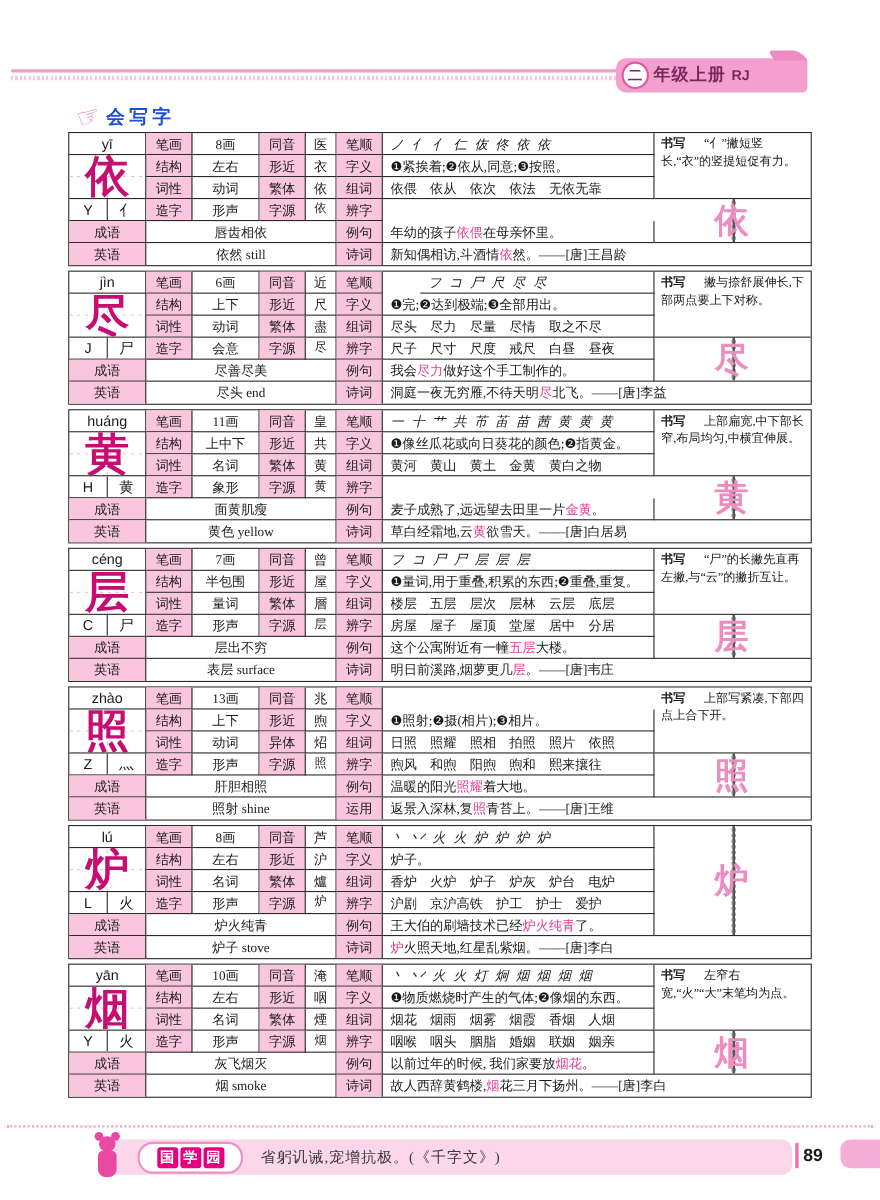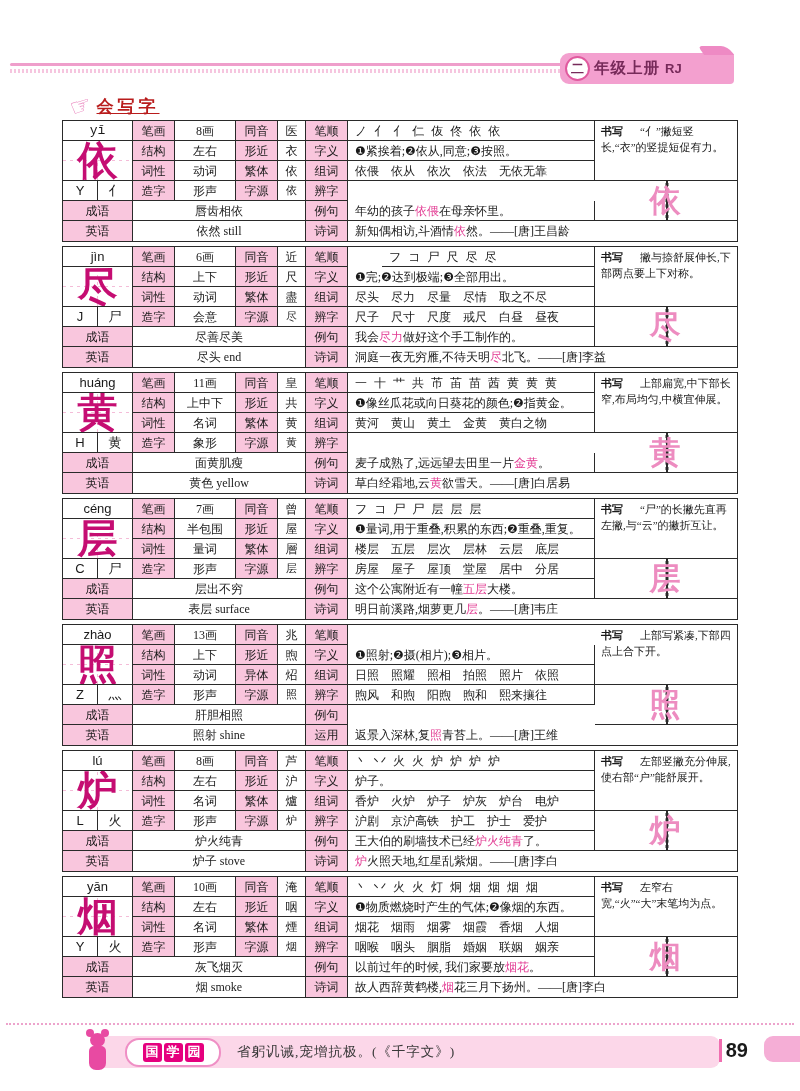--- a/index.html
+++ b/index.html
@@ -19,21 +19,21 @@
          border:2px solid #e05a9f;border-radius:50%;display:flex;align-items:center;
          justify-content:center;font-size:13px;font-weight:bold;color:#772a5a;flex:none;}
   .badge .btxt{margin-left:4px;font-size:15.5px;font-weight:bold;color:#772a5a;letter-spacing:1px;}
   .badge .bed{margin-left:5px;font-size:13px;font-weight:bold;color:#772a5a;
          font-family:"Liberation Sans",sans-serif;}
 
   
   .section-title{position:absolute;left:70px;top:94px;display:flex;align-items:center;}
   .hand{color:#e87ab8;font-size:24px;transform:rotate(-18deg);line-height:1;
         font-family:"DejaVu Sans",sans-serif;}
-  .stxt{margin-left:5px;color:#b91c1c;font-weight:bold;font-size:17px;letter-spacing:4px;text-decoration:underline;}
+  .stxt{margin-left:5px;color:#1d4ed8;font-weight:bold;font-size:17px;letter-spacing:4px;}
 
   
   .entries{position:absolute;left:62px;top:120px;width:676px;}
   .entry{display:grid;grid-template-columns:70px 42px 61px 42px 28px 42px 1fr 142px;
          grid-template-rows:repeat(6,20px);border:1.6px solid #2a2a2a;margin-bottom:4px;
          font-size:12px;background:#fff;}
   .cc{border-right:1px solid #2a2a2a;border-bottom:1px solid #2a2a2a;display:flex;
       align-items:center;justify-content:center;overflow:hidden;white-space:nowrap;
       line-height:1;box-sizing:border-box;}
   .cc.left{justify-content:flex-start;padding-left:7px;}
@@ -44,21 +44,21 @@
   .bigchar{font-size:40px;font-weight:bold;color:#c50d72;position:relative;
      background-image:repeating-linear-gradient(90deg,#f4bcd8 0 3px,transparent 3px 7px),
                       repeating-linear-gradient(0deg,#f4bcd8 0 3px,transparent 3px 7px);
      background-size:100% 1px,1px 100%;background-position:0 center,center 0;
      background-repeat:no-repeat,no-repeat;}
   .initrad span{flex:1;text-align:center;font-size:13px;}
   .initrad .ini{border-right:1px solid #2a2a2a;align-self:stretch;display:flex;
       align-items:center;justify-content:center;font-family:"Liberation Sans",sans-serif;}
   .initrad .rad{display:flex;align-items:center;justify-content:center;align-self:stretch;}
   .glyphcell{font-size:11px;color:#222;}
-  .so{letter-spacing:2px;}
+  .so{letter-spacing:2px;font-style:italic;}
   .hl{color:#e23a92;}
   
   .panel{border-bottom:1px solid #2a2a2a;display:flex;flex-direction:column;
          box-sizing:border-box;}
   .wtip{height:60px;box-sizing:border-box;border-bottom:1px solid #2a2a2a;
         padding:3px 6px 0 6px;font-size:11px;line-height:1.42;white-space:normal;
         overflow:hidden;}
   .wtip b{font-weight:bold;margin-right:17px;}
   .pgrid{flex:1;display:grid;grid-template-columns:repeat(3,1fr);}
   .pcell{position:relative;border-left:1px solid #2a2a2a;}
@@ -85,21 +85,21 @@
         background:#e84aa2;border-radius:5px 5px 7px 7px;}
   .logo-oval{margin-left:30px;width:92px;height:25px;background:#fff;
         border:2px solid #ef8fc5;border-radius:14px;display:flex;align-items:center;
         justify-content:center;gap:2px;flex:none;}
   .logo-oval span{width:19px;height:19px;background:#e5007e;color:#fff;font-size:13px;
         border-radius:3px;display:flex;align-items:center;justify-content:center;
         font-weight:bold;}
   .motto{margin-left:16px;font-size:13.5px;color:#3a3a3a;letter-spacing:1px;}
   .pageno{position:absolute;right:52px;top:1039px;display:flex;align-items:center;}
   .pageno .bar{width:3px;height:23px;background:#f06eb0;margin-right:4px;}
-  .pageno .num{font-size:20px;font-weight:bold;font-family:"Liberation Sans",sans-serif;}
+  .pageno .num{font-size:16px;font-weight:bold;font-family:"Liberation Sans",sans-serif;}
   .edge-tab{position:absolute;right:0;top:1036px;width:36px;height:26px;background:#f5aed6;
         border-radius:9px 0 0 9px;}
 </style>
 </head>
 <body>
 
 <div class="page">
 
   <div class="top-rule">
     <div class="l1"></div>
@@ -112,21 +112,21 @@
     <span class="bed">RJ</span>
   </div>
 
   <div class="section-title">
     <span class="hand">☞</span>
     <span class="stxt">会写字</span>
   </div>
 
   <div class="entries" id="entries">
       <div class="entry">
-        <div class="cc pinyin" style="grid-area: 1 / 1 / 2 / 2; font-family: Liberation Mono, monospace;">yī</div>
+        <div class="cc pinyin" style="grid-area: 1 / 1 / 2 / 2;">yī</div>
         <div class="cc bigchar" style="grid-area: 2 / 1 / 4 / 2;">依</div>
         <div class="cc initrad" style="grid-area: 4 / 1 / 5 / 2;">
           <span class="ini">Y</span>
           <span class="rad">亻</span>
         </div>
         <div class="cc lbl" style="grid-area: 1 / 2 / 2 / 3;">笔画</div>
         <div class="cc " style="grid-area: 1 / 3 / 2 / 4;">8画</div>
         <div class="cc lbl" style="grid-area: 1 / 4 / 2 / 5;">同音</div>
         <div class="cc " style="grid-area: 1 / 5 / 2 / 6;">医</div>
         <div class="cc lbl" style="grid-area: 1 / 6 / 2 / 7;">笔顺</div>
@@ -374,20 +374,25 @@
         <div class="cc left" style="grid-area: 3 / 7 / 4 / 8;">日照　照耀　照相　拍照　照片　依照</div>
         <div class="cc lbl" style="grid-area: 4 / 2 / 5 / 3;">造字</div>
         <div class="cc " style="grid-area: 4 / 3 / 5 / 4;">形声</div>
         <div class="cc lbl" style="grid-area: 4 / 4 / 5 / 5;">字源</div>
         <div class="cc glyphcell" style="grid-area: 4 / 5 / 5 / 6;">照</div>
         <div class="cc lbl" style="grid-area: 4 / 6 / 5 / 7;">辨字</div>
         <div class="cc left" style="grid-area: 4 / 7 / 5 / 8;">煦风　和煦　阳煦　煦和　熙来攘往</div>
         <div class="cc lbl" style="grid-area: 5 / 1 / 6 / 2;">成语</div>
         <div class="cc " style="grid-area: 5 / 2 / 6 / 6;">肝胆相照</div>
         <div class="cc lbl" style="grid-area: 5 / 6 / 6 / 7;">例句</div>
+        <div class="cc left" style="grid-area: 5 / 7 / 6 / 8;">
+          <span>温暖的阳光</span>
+          <span class="hl">照耀</span>
+          <span>着大地。</span>
+        </div>
         <div class="cc lbl nob" style="grid-area: 6 / 1 / 7 / 2;">英语</div>
         <div class="cc nob" style="grid-area: 6 / 2 / 7 / 6;">照射 shine</div>
         <div class="cc lbl nob" style="grid-area: 6 / 6 / 7 / 7;">运用</div>
         <div class="cc left nob nor" style="grid-area: 6 / 7 / 7 / 9;">
           <span>返景入深林,复</span>
           <span class="hl">照</span>
           <span>青苔上。——[唐]王维</span>
         </div>
         <div class="panel cc nor" style="grid-area: 1 / 8 / 6 / 9; display: flex; border-right: none;">
           <div class="wtip"><b>书写</b><span>上部写紧凑,下部四点上合下开。</span></div>
@@ -440,21 +445,20 @@
           <span>了。</span>
         </div>
         <div class="cc lbl nob" style="grid-area: 6 / 1 / 7 / 2;">英语</div>
         <div class="cc nob" style="grid-area: 6 / 2 / 7 / 6;">炉子 stove</div>
         <div class="cc lbl nob" style="grid-area: 6 / 6 / 7 / 7;">诗词</div>
         <div class="cc left nob nor" style="grid-area: 6 / 7 / 7 / 9;">
           <span class="hl">炉</span>
           <span>火照天地,红星乱紫烟。——[唐]李白</span>
         </div>
         <div class="panel cc nor" style="grid-area: 1 / 8 / 6 / 9; display: flex; border-right: none;">
-          <div class="wtip"><b>书写</b><span>左部竖撇充分伸展,使右部“户”能舒展开。</span></div>
           <div class="pgrid">
             <div class="pcell">
               <div class="pchar">炉</div>
             </div>
             <div class="pcell"></div>
             <div class="pcell"></div>
           </div>
         </div>
       </div>
       <div class="entry">

